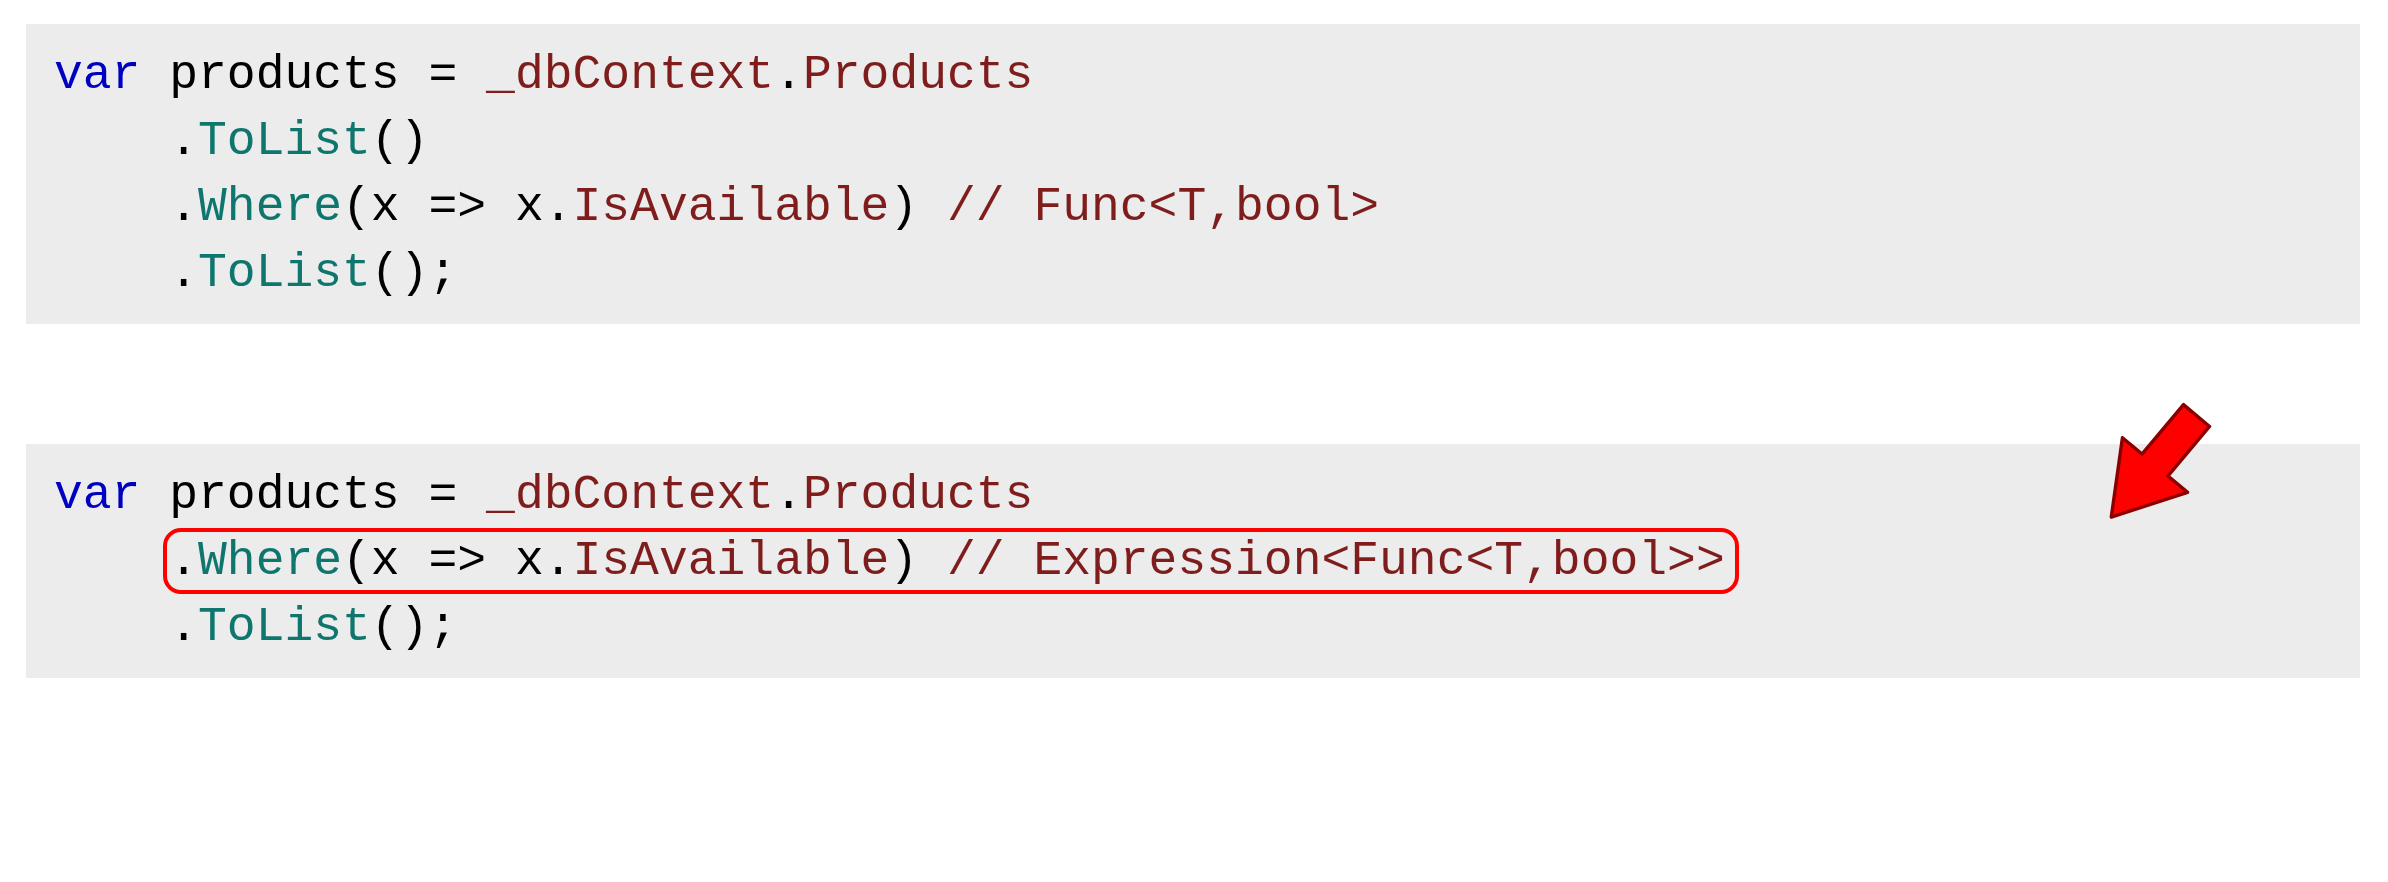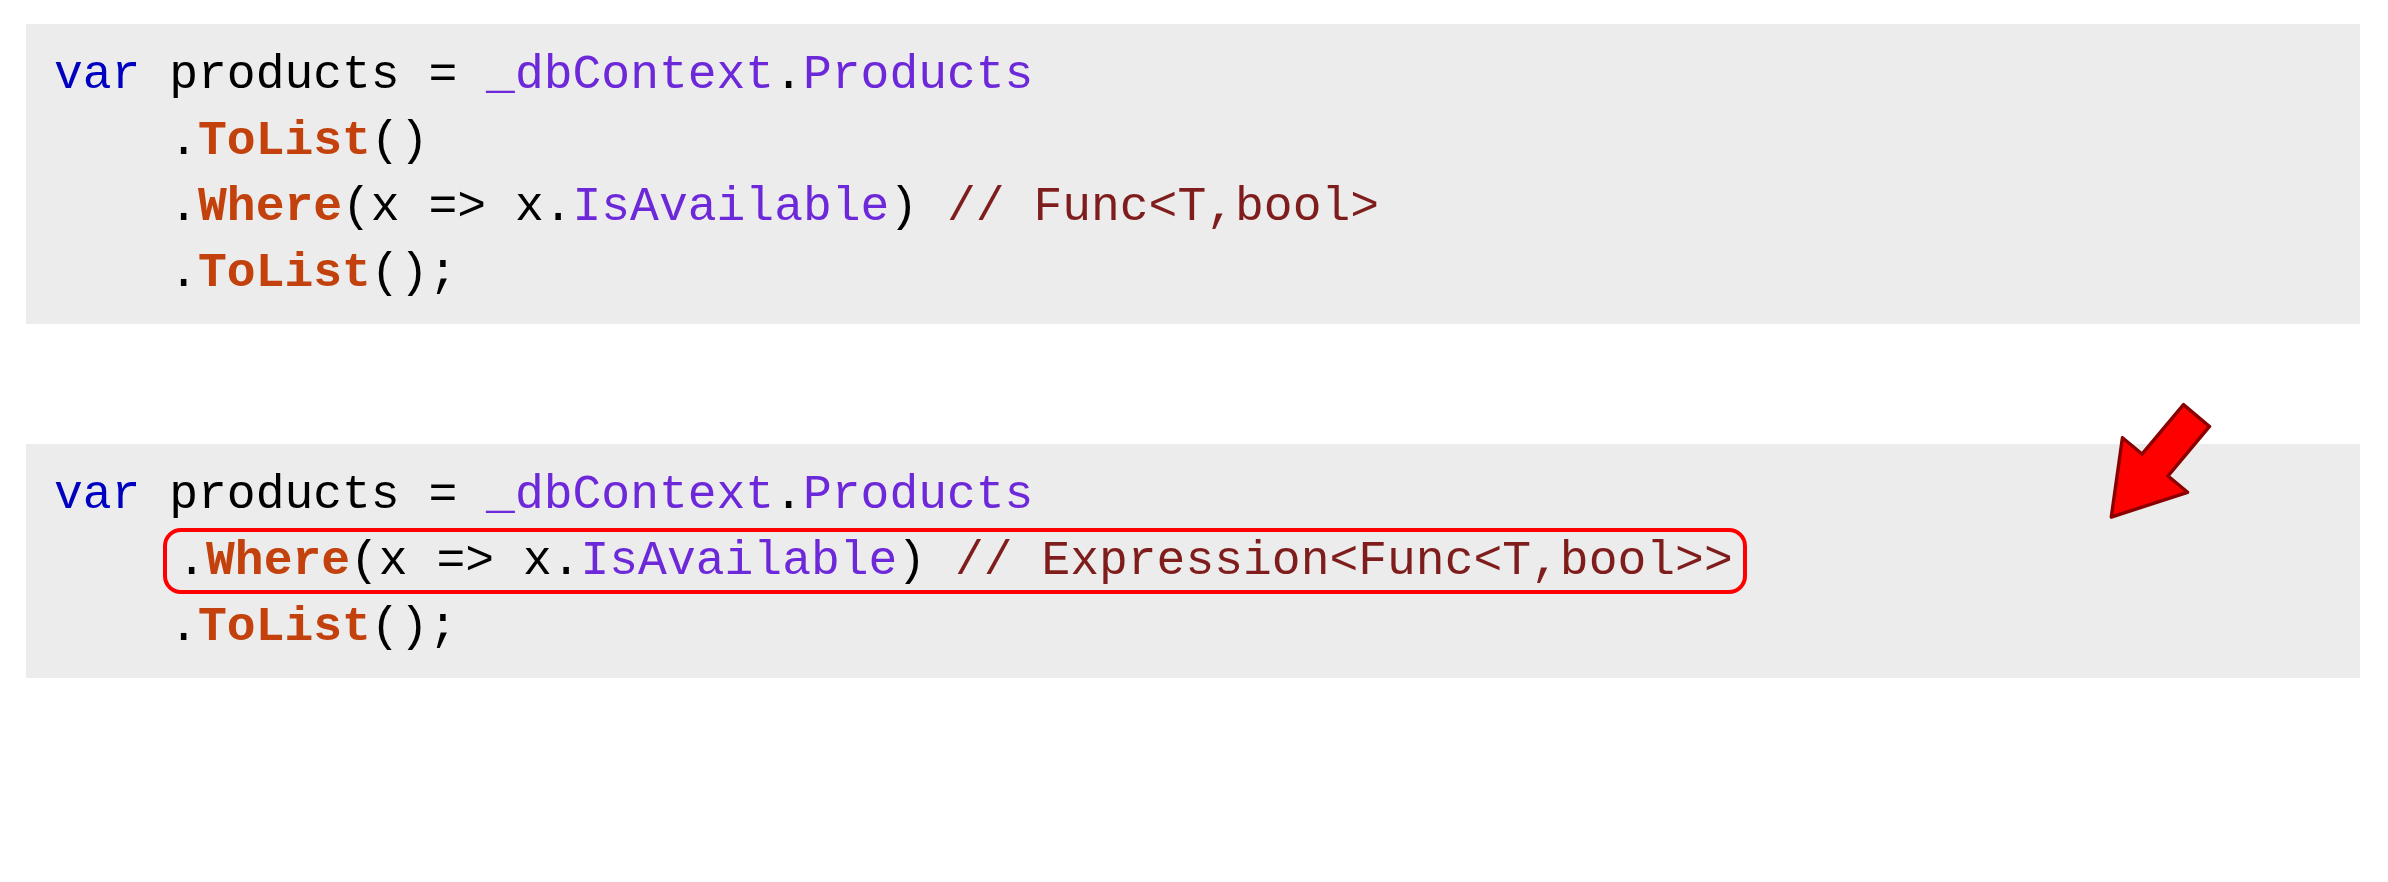--- a/index.html
+++ b/index.html
@@ -24,28 +24,28 @@
     line-height:66px;
     white-space:pre;
     box-sizing:border-box;
     width:2334px;
   }
   .gap{
     height:120px;
   }
   .kw   { color:#0000c0;text-align:right; }
   .plain{ color:#000000; }
-  .ident{ color:#6d28d9; }
-  .method{ color:#c2410c;font-weight:bold; }
+  .ident{ color:#7f1d1d; }
+  .method{ color:#0f766e; }
   .comment{ color:#7f1d1d; }
   .highlight-box{
     display:inline-block;
     border:4px solid #ff0000;
     border-radius:18px;
-    padding:0 10px 0 10px;
+    padding:0 10px 0 2px;
     margin-left:-6px;
     line-height:58px;
   }
   .arrow{
     position:absolute;
     left:2070px;
     top:380px;
     width:170px;
     height:170px;
   }

